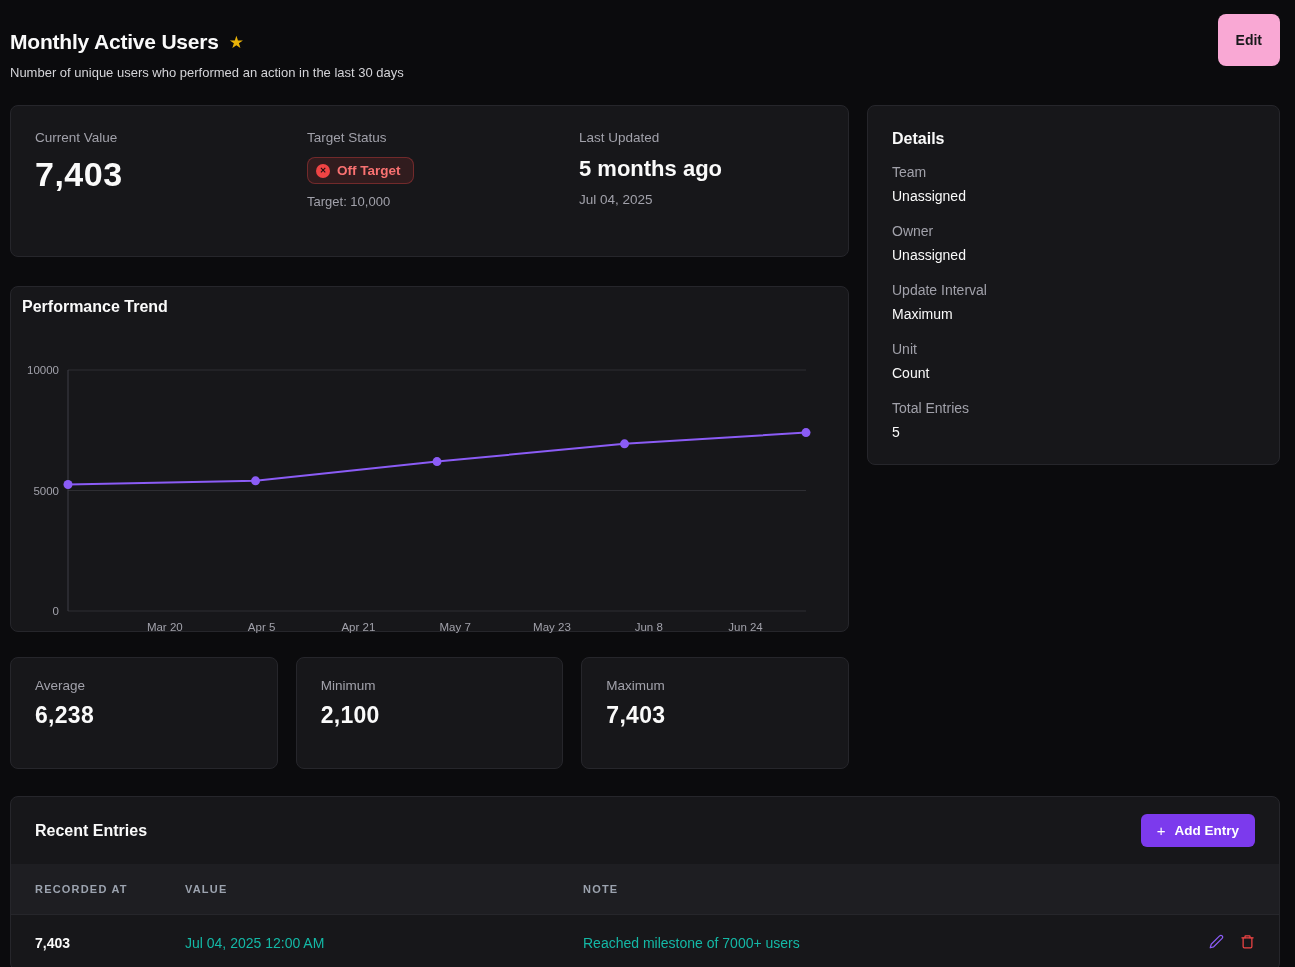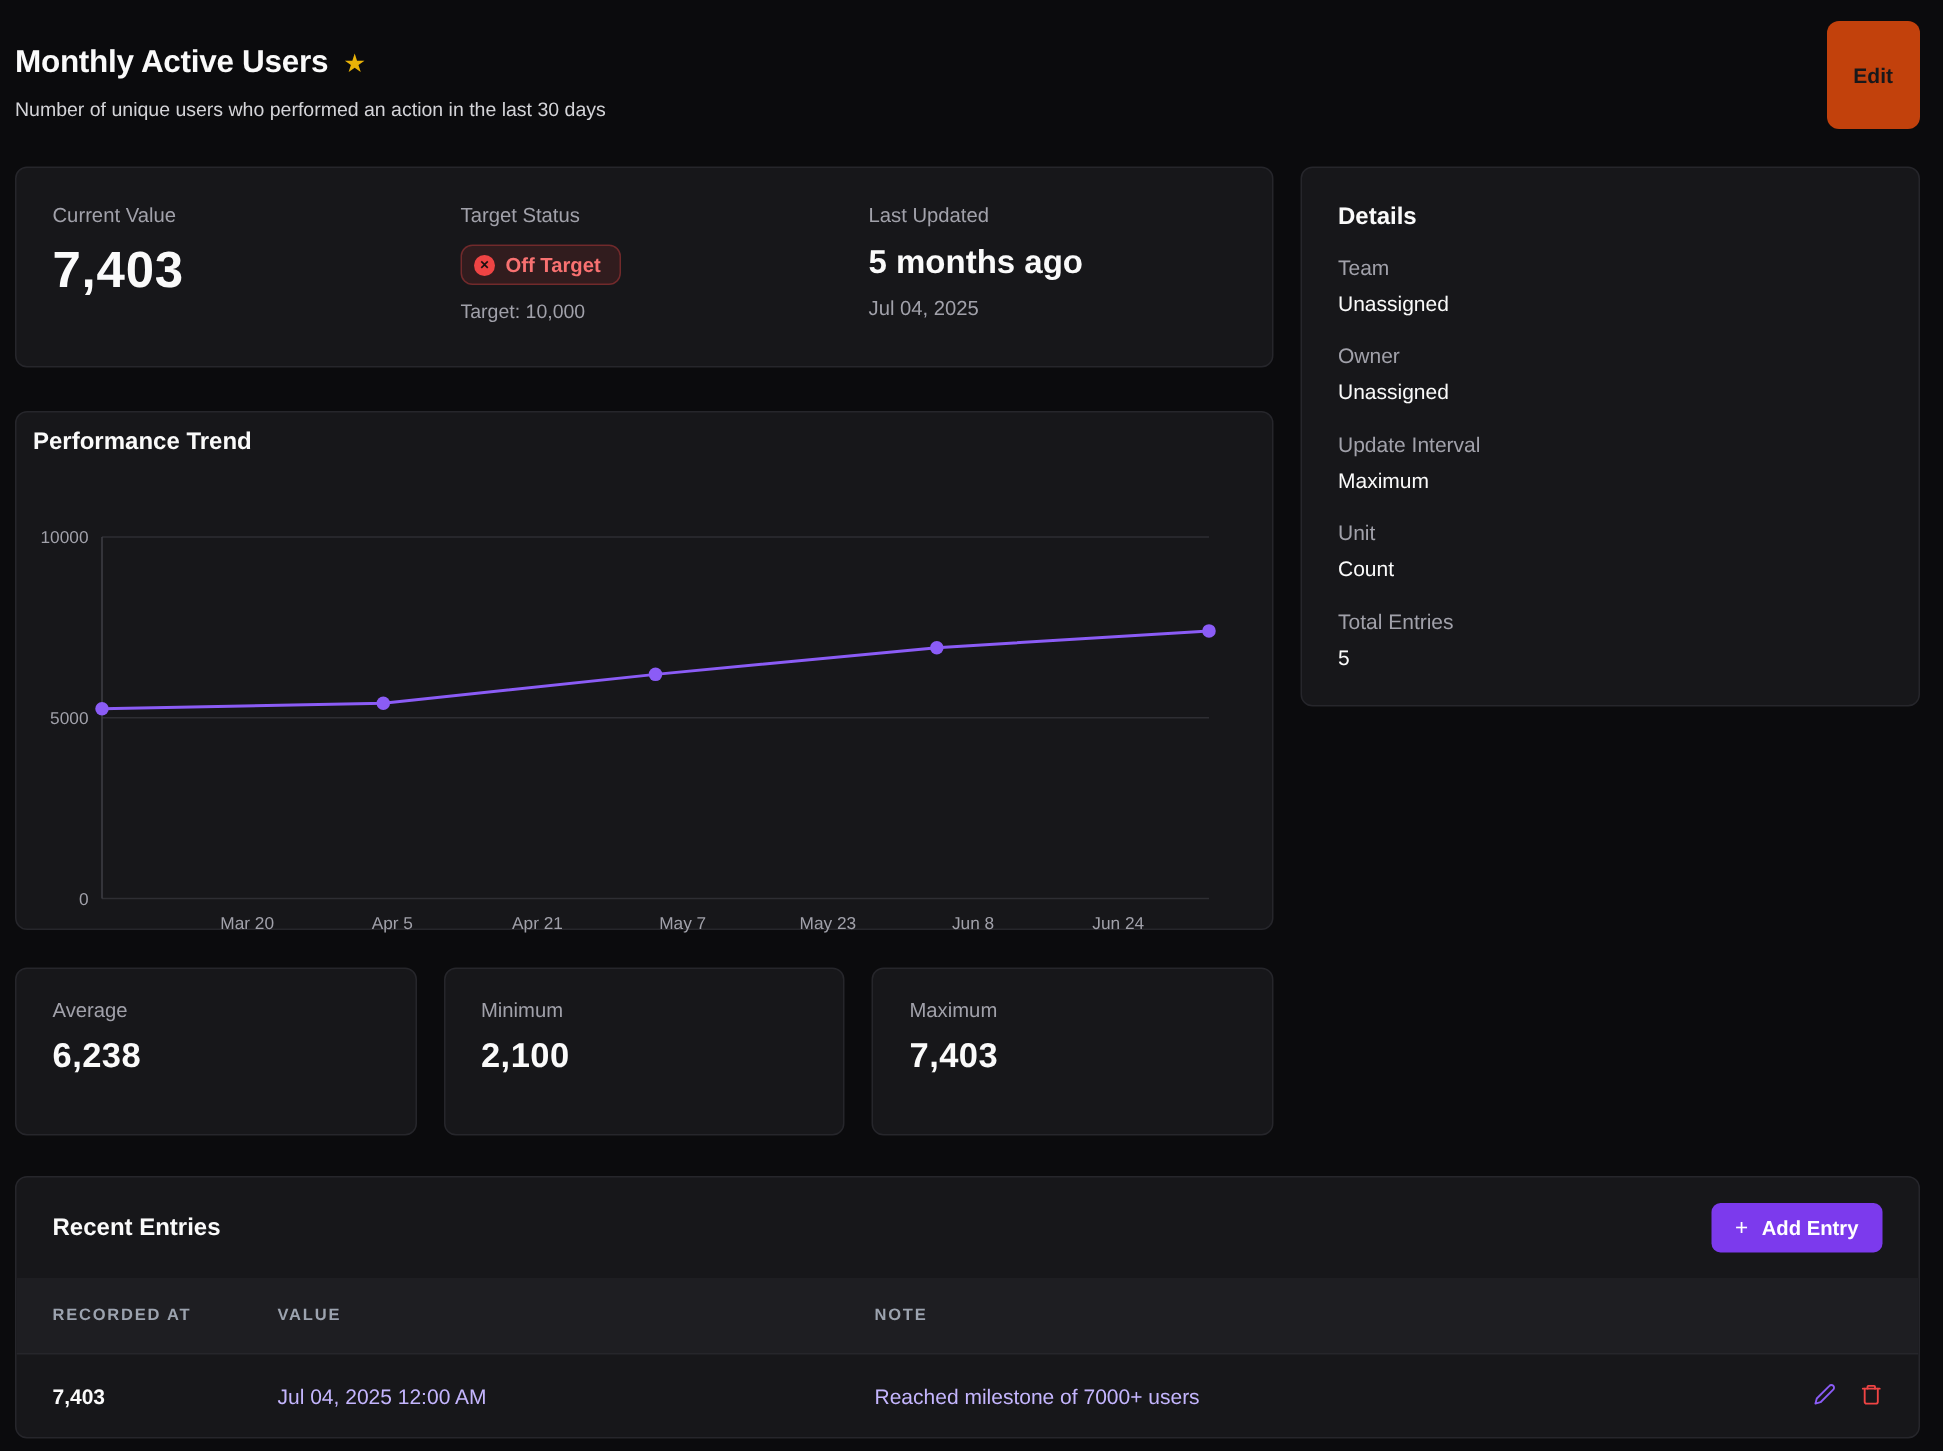--- a/index.html
+++ b/index.html
@@ -12,32 +12,32 @@
   }
   .page { padding: 14px 15px 0 10px; }
 
   
   .page-header { display: flex; justify-content: space-between; align-items: flex-start; }
   .title-row { display: flex; align-items: center; gap: 10px; margin-top: 16px; }
   h1 { font-size: 21px; font-weight: 700; letter-spacing: -0.2px; }
   .star { color: #eab308; font-size: 17px; cursor: pointer; }
   .subtitle { font-size: 13px; color: #d4d4d8; margin-top: 11px; }
   .edit-btn {
-    background: #c2410c; color: #18181b; border: none; border-radius: 8px;
-    padding: 28px 18px; font-size: 14px; font-weight: 700; cursor: pointer;
+    background: #f9a8d4; color: #18181b; border: none; border-radius: 8px;
+    padding: 18px 18px; font-size: 14px; font-weight: 700; cursor: pointer;
     font-family: "Liberation Sans", sans-serif;
   }
 
   
   .content-grid { display: grid; grid-template-columns: 839px 413px; gap: 18px; align-items: start; margin-top: 25px; }
   .card { background: #17171a; border: 1px solid #26262b; border-radius: 8px; }
   .label { font-size: 13.5px; color: #a1a1aa; }
 
   
-  .summary-card { display: grid; grid-template-columns: 272px 272px 1fr; padding: 24px; height: 134px; }
+  .summary-card { display: grid; grid-template-columns: 272px 272px 1fr; padding: 24px; height: 152px; }
   .big-value { font-size: 34px; font-weight: 700; margin-top: 10px; letter-spacing: 0.5px; }
   .badge {
     display: inline-flex; align-items: center; gap: 7px; margin-top: 12px;
     background: rgba(239,68,68,0.12); border: 1px solid rgba(239,68,68,0.35);
     color: #f87171; font-size: 13.5px; font-weight: 600;
     padding: 5px 12px 5px 8px; border-radius: 8px; width: fit-content;
   }
   .badge-icon {
     width: 14px; height: 14px; border-radius: 50%; background: #ef4444; color: #1c0f10;
     display: inline-flex; align-items: center; justify-content: center;
@@ -72,21 +72,21 @@
     background: #7c3aed; color: #ffffff; border: none; border-radius: 6px;
     padding: 9px 16px; font-size: 13.5px; font-weight: 600; cursor: pointer;
     font-family: "Liberation Sans", sans-serif;
   }
   .plus-glyph { font-size: 15px; font-weight: 400; line-height: 1; }
   .thead, .trow { display: grid; grid-template-columns: 150px 398px 1fr 90px; padding: 0 24px; align-items: center; }
   .thead { background: #1e1e22; }
   .th { font-size: 11px; letter-spacing: 1.2px; font-weight: 700; color: #9ca3af; padding: 19px 0; text-transform: uppercase; }
   .trow { border-top: 1px solid #26262b; height: 56px; }
   .td.value { font-size: 14px; font-weight: 700; }
-  .td.muted { font-size: 14px; color: #c4b5fd; }
+  .td.muted { font-size: 14px; color: #14b8a6; }
   .td.actions { display: flex; justify-content: flex-end; gap: 16px; }
   .icon-btn { background: none; border: none; cursor: pointer; padding: 0; display: inline-flex; }
   .icon-btn.edit { color: #8b5cf6; }
   .icon-btn.delete { color: #ef4444; }
 </style>
 </head>
 <body>
 
 <div class="page">
 

